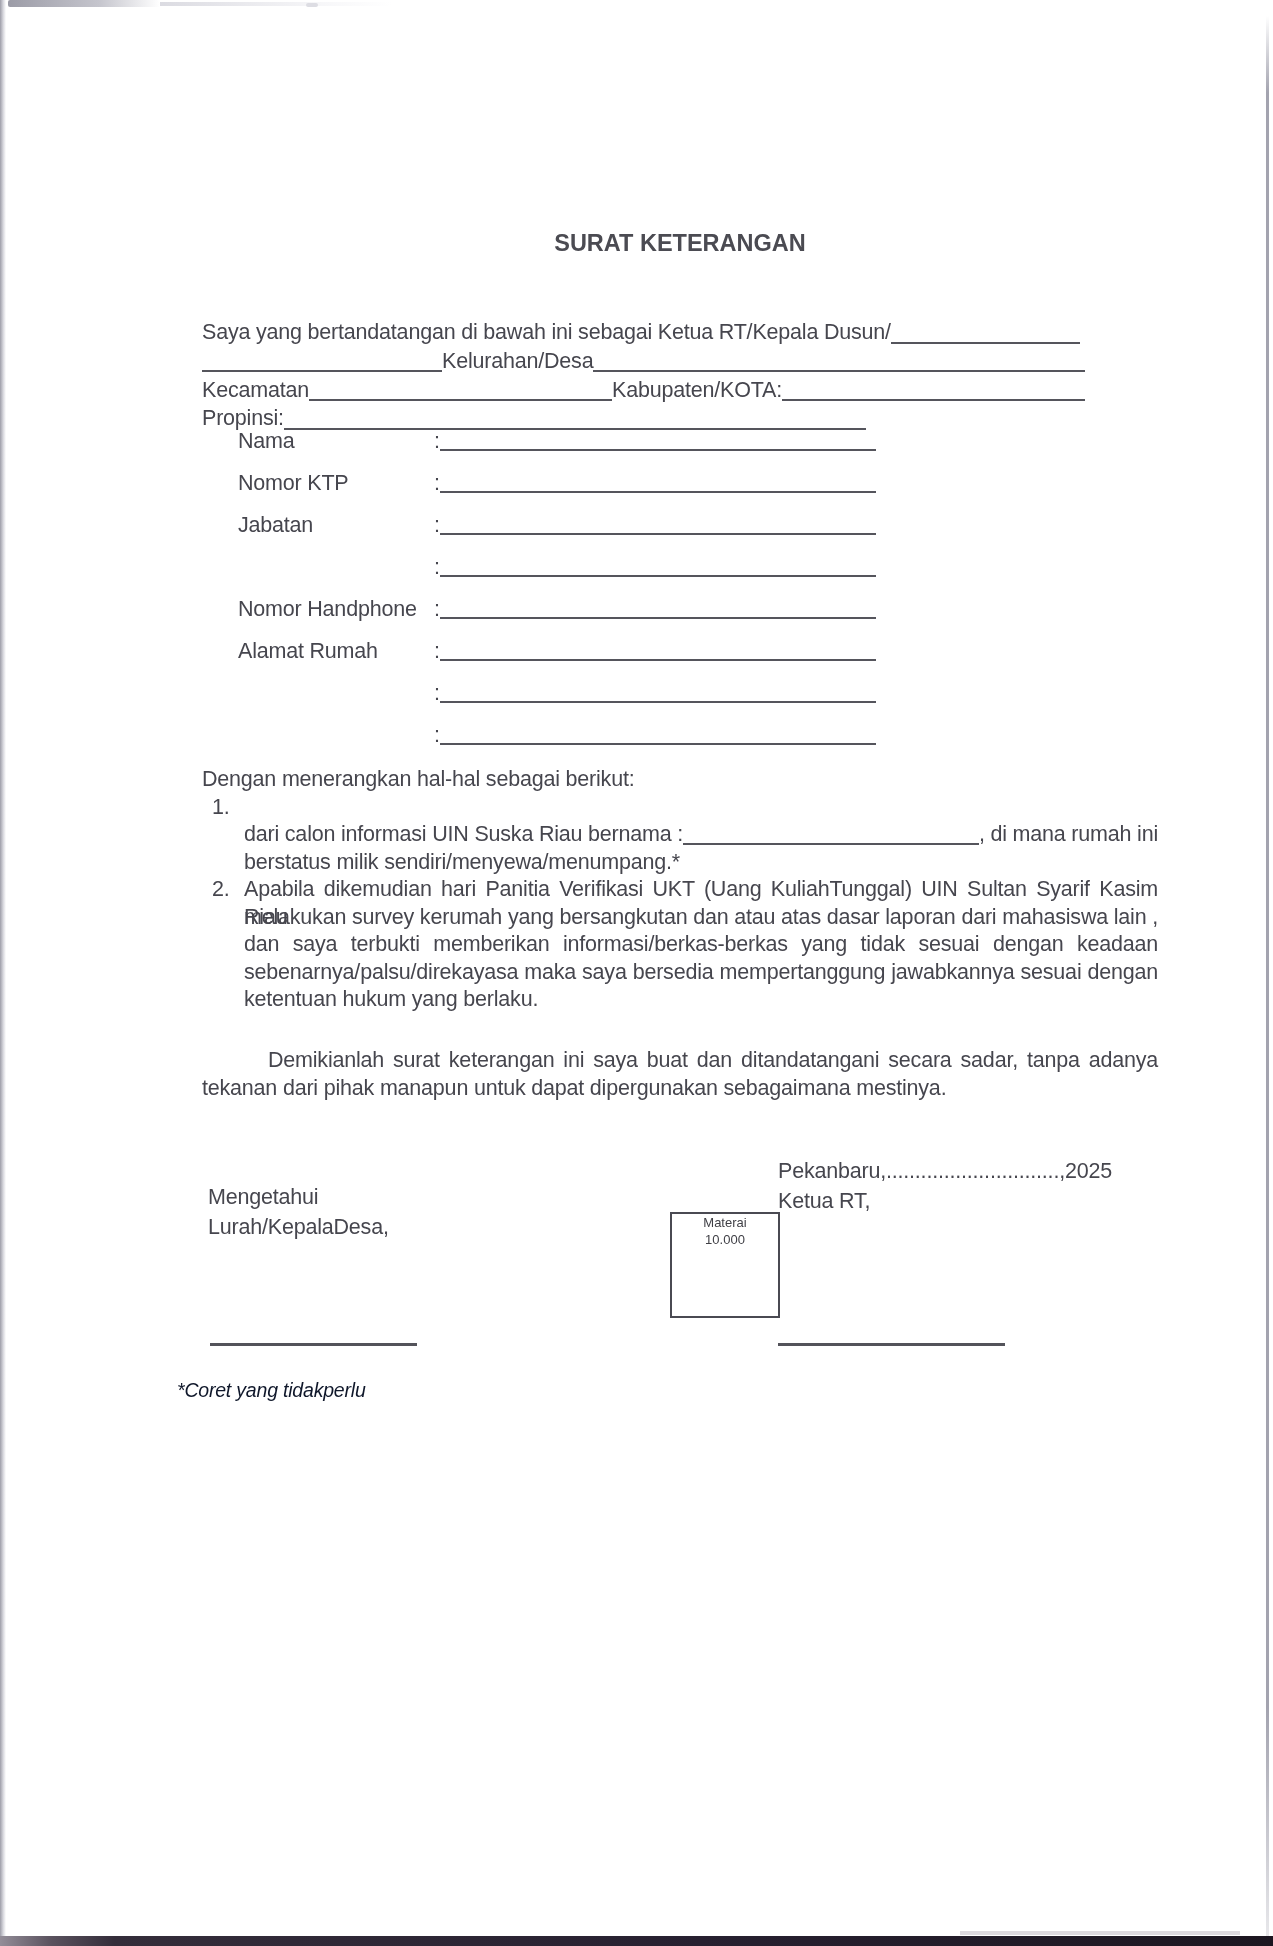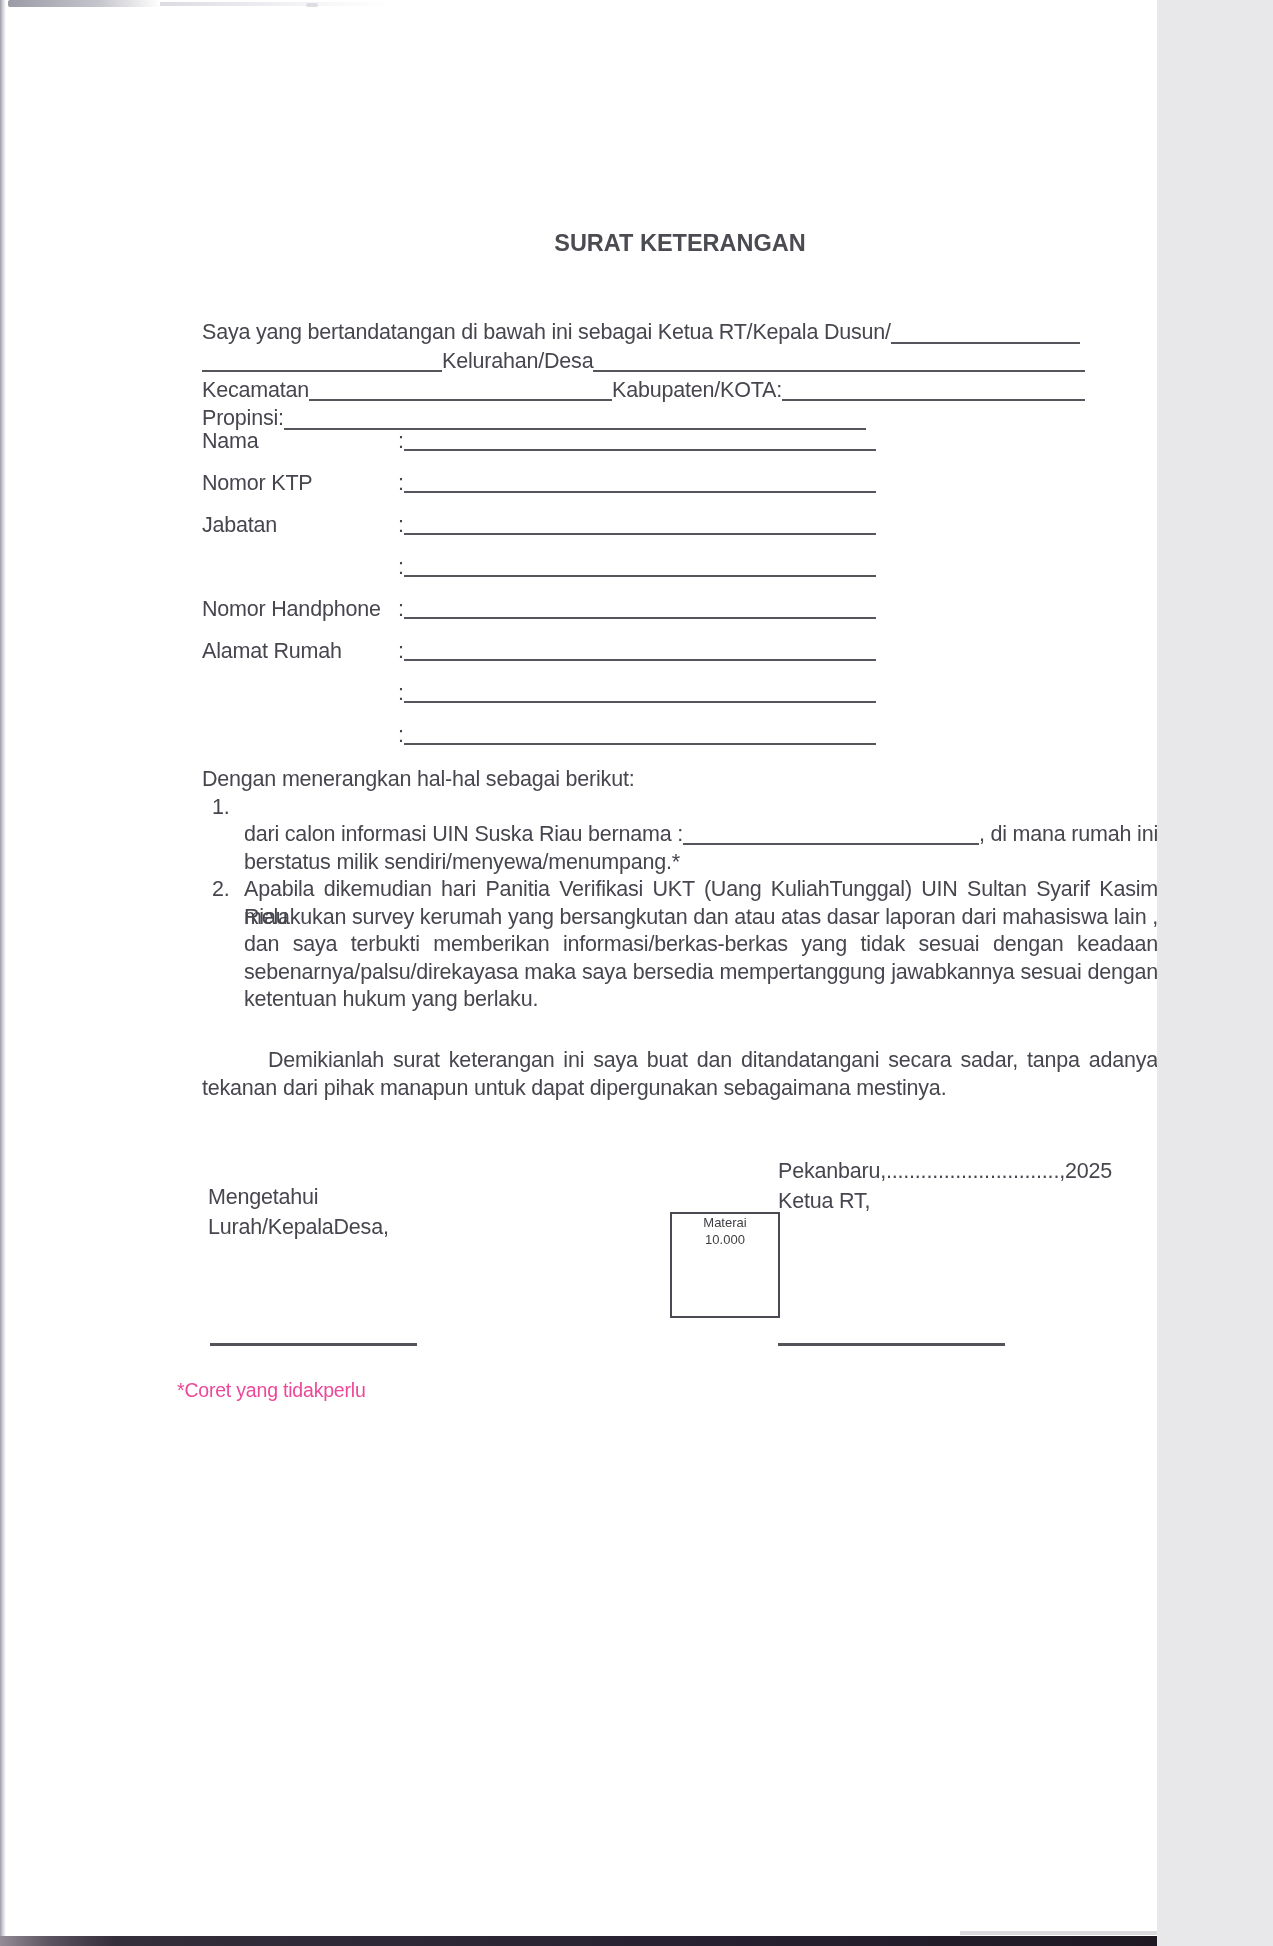--- a/index.html
+++ b/index.html
@@ -1,17 +1,17 @@
 <!DOCTYPE html>
 <html><head>
 <meta charset="utf-8">
 <style>
   html,body{margin:0;padding:0;background:#e8e8ea;}
   .page{
-    position:relative;width:1157px;height:1946px;background:#ffffff;
+    position:relative;width:1273px;height:1946px;background:#ffffff;
     font-family:"Liberation Sans",sans-serif;color:#46464e;overflow:hidden;
     letter-spacing:-0.2px;
   }
   
   .edge-left{position:absolute;left:0;top:0;width:6px;height:1946px;
     background:linear-gradient(to right,#9d9da8,#d9d9df 55%,rgba(255,255,255,0));}
   .edge-right{position:absolute;left:1266px;top:16px;width:3px;height:1922px;
     background:linear-gradient(to bottom,rgba(163,163,175,0),#a3a3af 4%,#a3a3af 88%,rgba(163,163,175,.25));}
   .top-smudge{position:absolute;left:8px;top:0;width:152px;height:7px;
     background:linear-gradient(to right,#9b9ba6,#c5c5cd 60%,rgba(230,230,235,0));border-radius:2px;}
@@ -29,21 +29,21 @@
   }
   .blank{border-bottom:2px solid #55555c;align-self:flex-end;}
   
   .intro{position:absolute;left:202px;top:292px;margin-top:26px;}
   .intro .row{display:flex;align-items:flex-end;height:28.7px;}
   .intro .row .blank{flex:1 1 auto;margin-bottom:3px;}
   .w1{width:878px;}.w2{width:883px;}.w4{width:664px;}
   .blank-fixed{width:240px;flex:0 0 auto !important;}
   
   .fields{position:absolute;left:202px;top:412px;width:674px;}
-  .frow{display:flex;align-items:flex-end;height:42px;line-height:25px;font-size:21.5px;}
+  .frow{display:flex;align-items:flex-end;height:42px;line-height:25px;font-size:21.5px;margin-left:36px;}
   .flabel{flex:0 0 196px;}
   .fcolon{flex:0 0 auto;}
   .frow .blank{flex:1 1 auto;margin-bottom:3px;}
   
   .statement{position:absolute;left:202px;top:766px;width:956px;}
   .sline{height:27.5px;line-height:27.5px;font-size:21.5px;position:relative;}
   .pl{padding-left:42px;}
   .pnum{position:absolute;left:10px;top:0;}
   .j{text-align:justify;text-align-last:justify;}
   .flexline{display:flex;align-items:flex-end;}
@@ -55,21 +55,21 @@
   
   .abs{position:absolute;font-size:21.5px;line-height:27px;}
   .stamp{
     position:absolute;left:670px;top:1212px;width:110px;height:106px;
     border:2px solid #4a4a52;box-sizing:border-box;text-align:center;
   }
   .stamp div{font-size:13px;line-height:17px;color:#3f3f45;letter-spacing:0;}
   .sigline{position:absolute;height:3px;background:#53535a;top:1343px;}
   .sig-left{left:210px;width:207px;}
   .sig-right{left:778px;width:227px;}
-  .footnote{position:absolute;left:177px;top:1379px;font-size:19.5px;color:#ec4899;}
+  .footnote{position:absolute;left:177px;top:1379px;font-style:italic;font-size:19.5px;color:#0f172a;}
 </style>
 </head>
 <body>
 
 <div class="page">
 
   <div class="top-smudge"></div>
   <div class="top-smudge-tail"></div>
   <div class="top-dot"></div>
   <div class="edge-left"></div>

